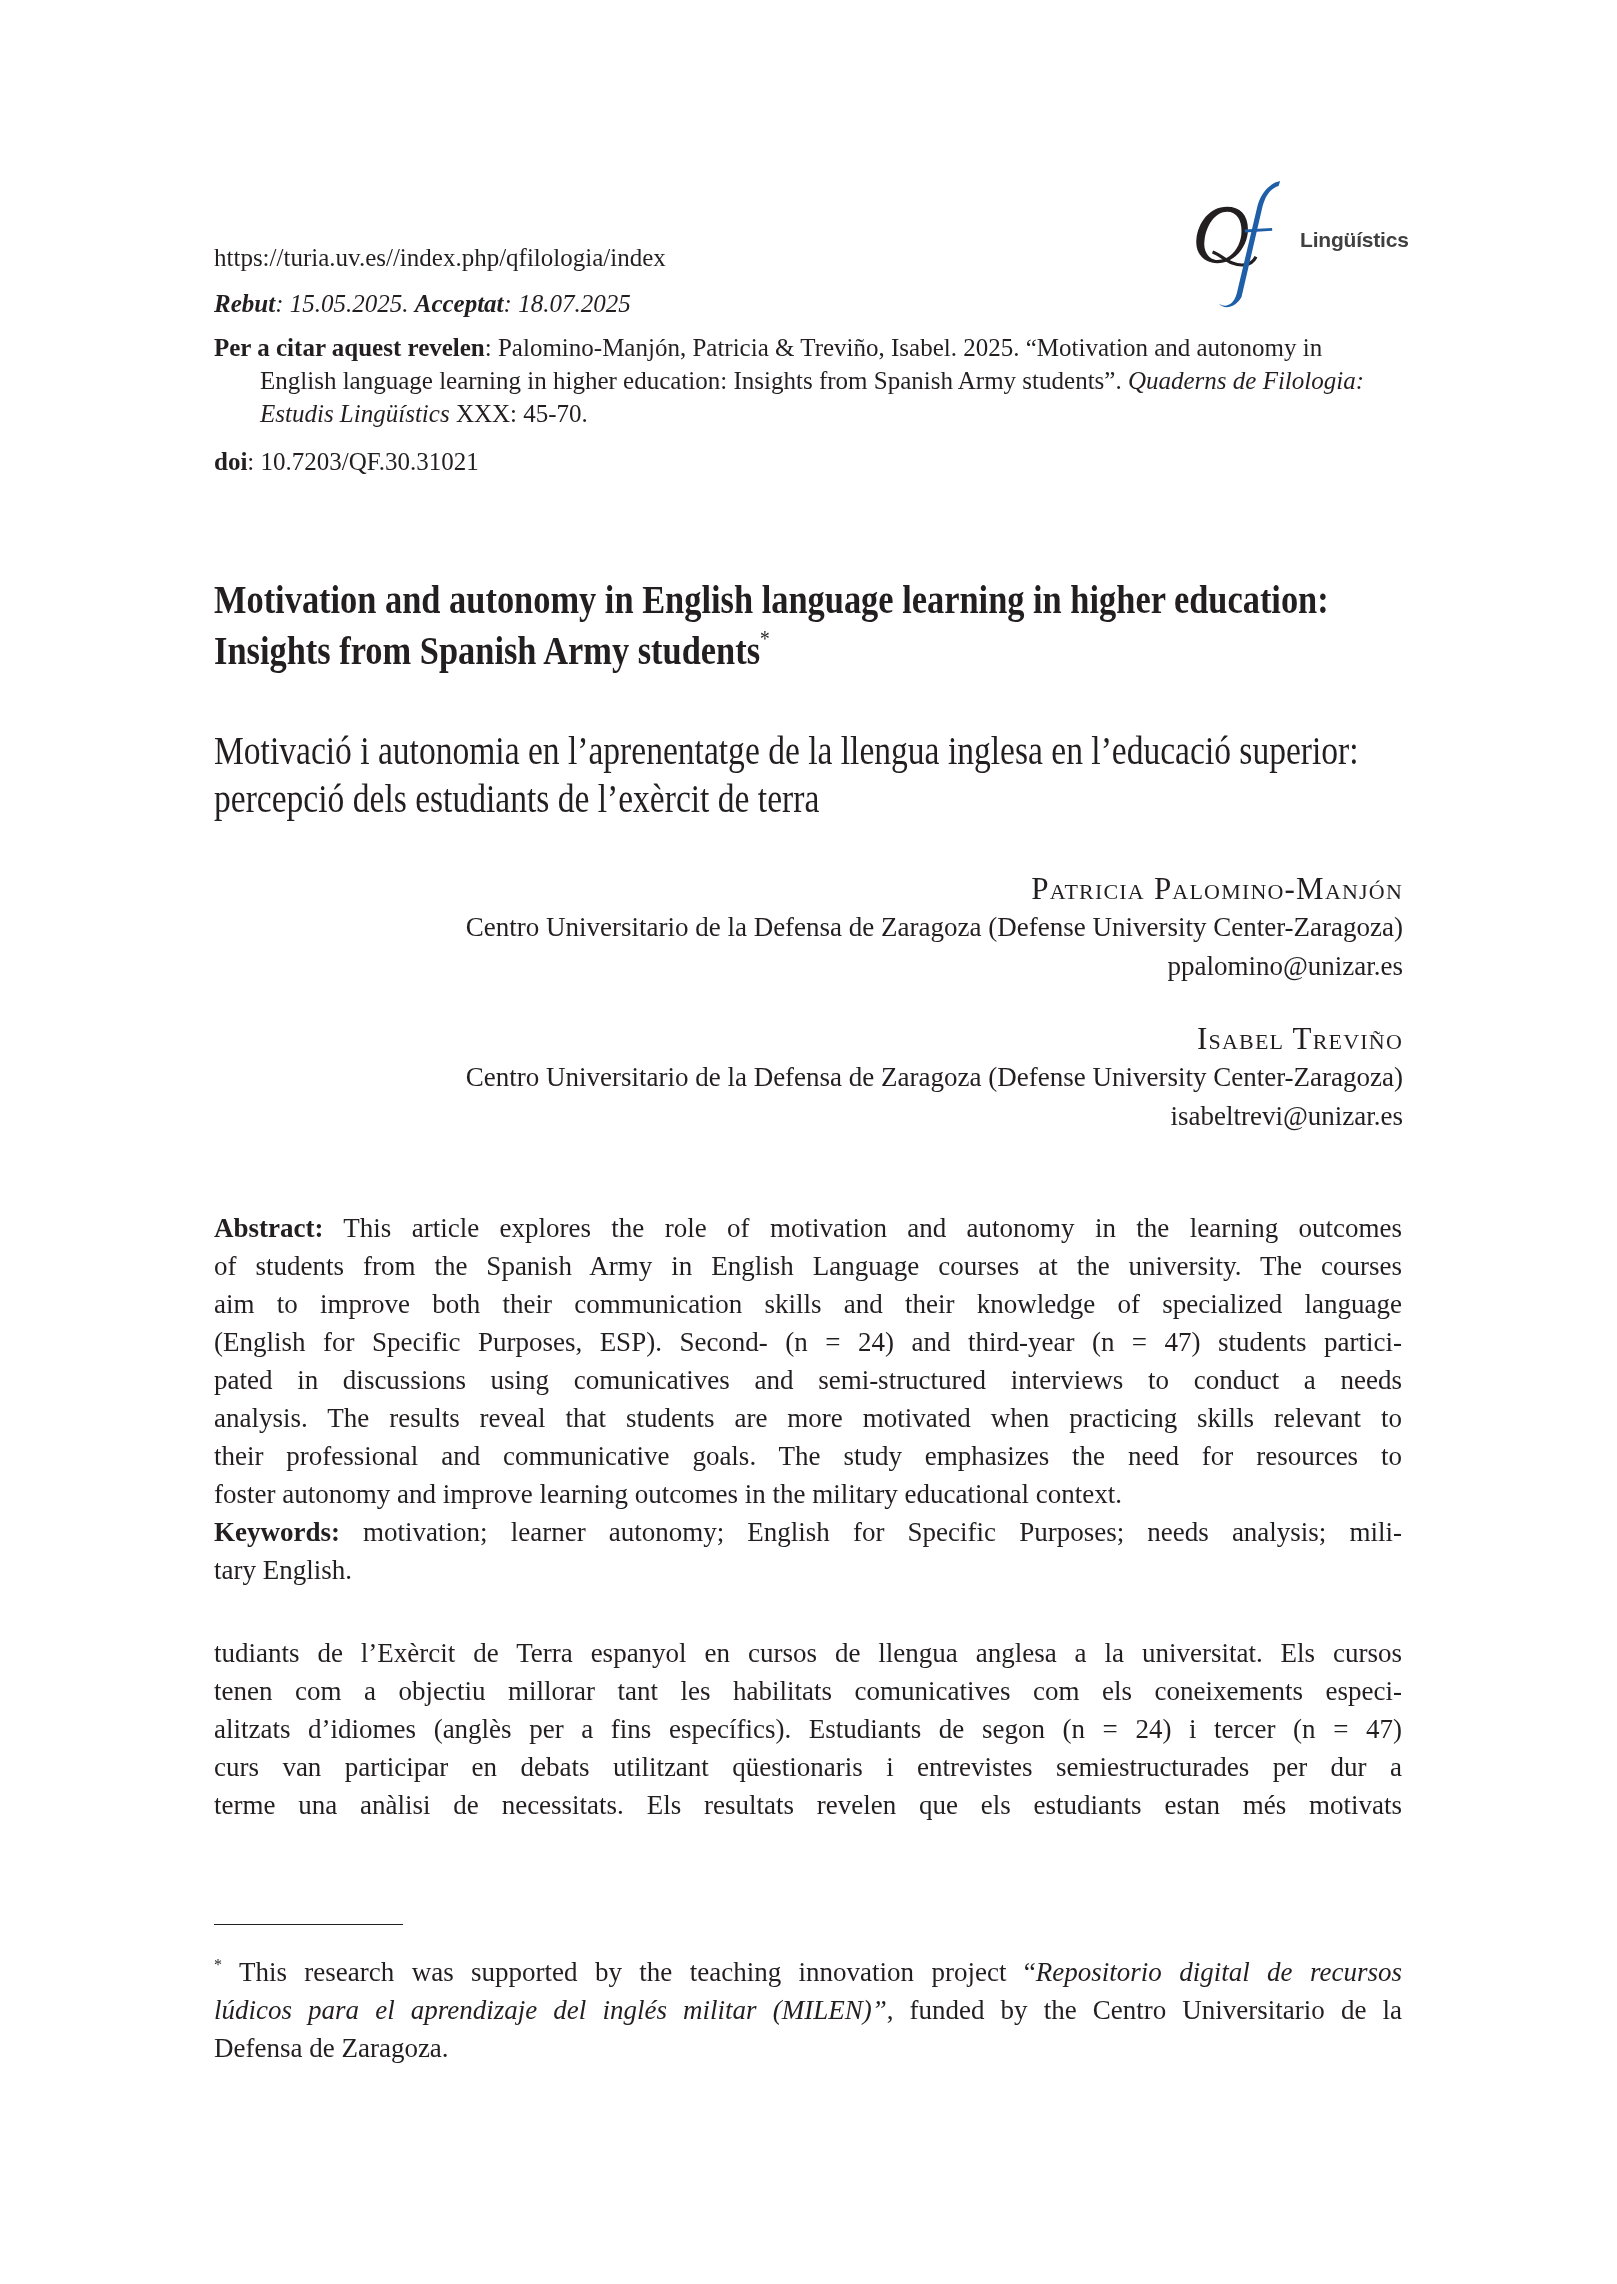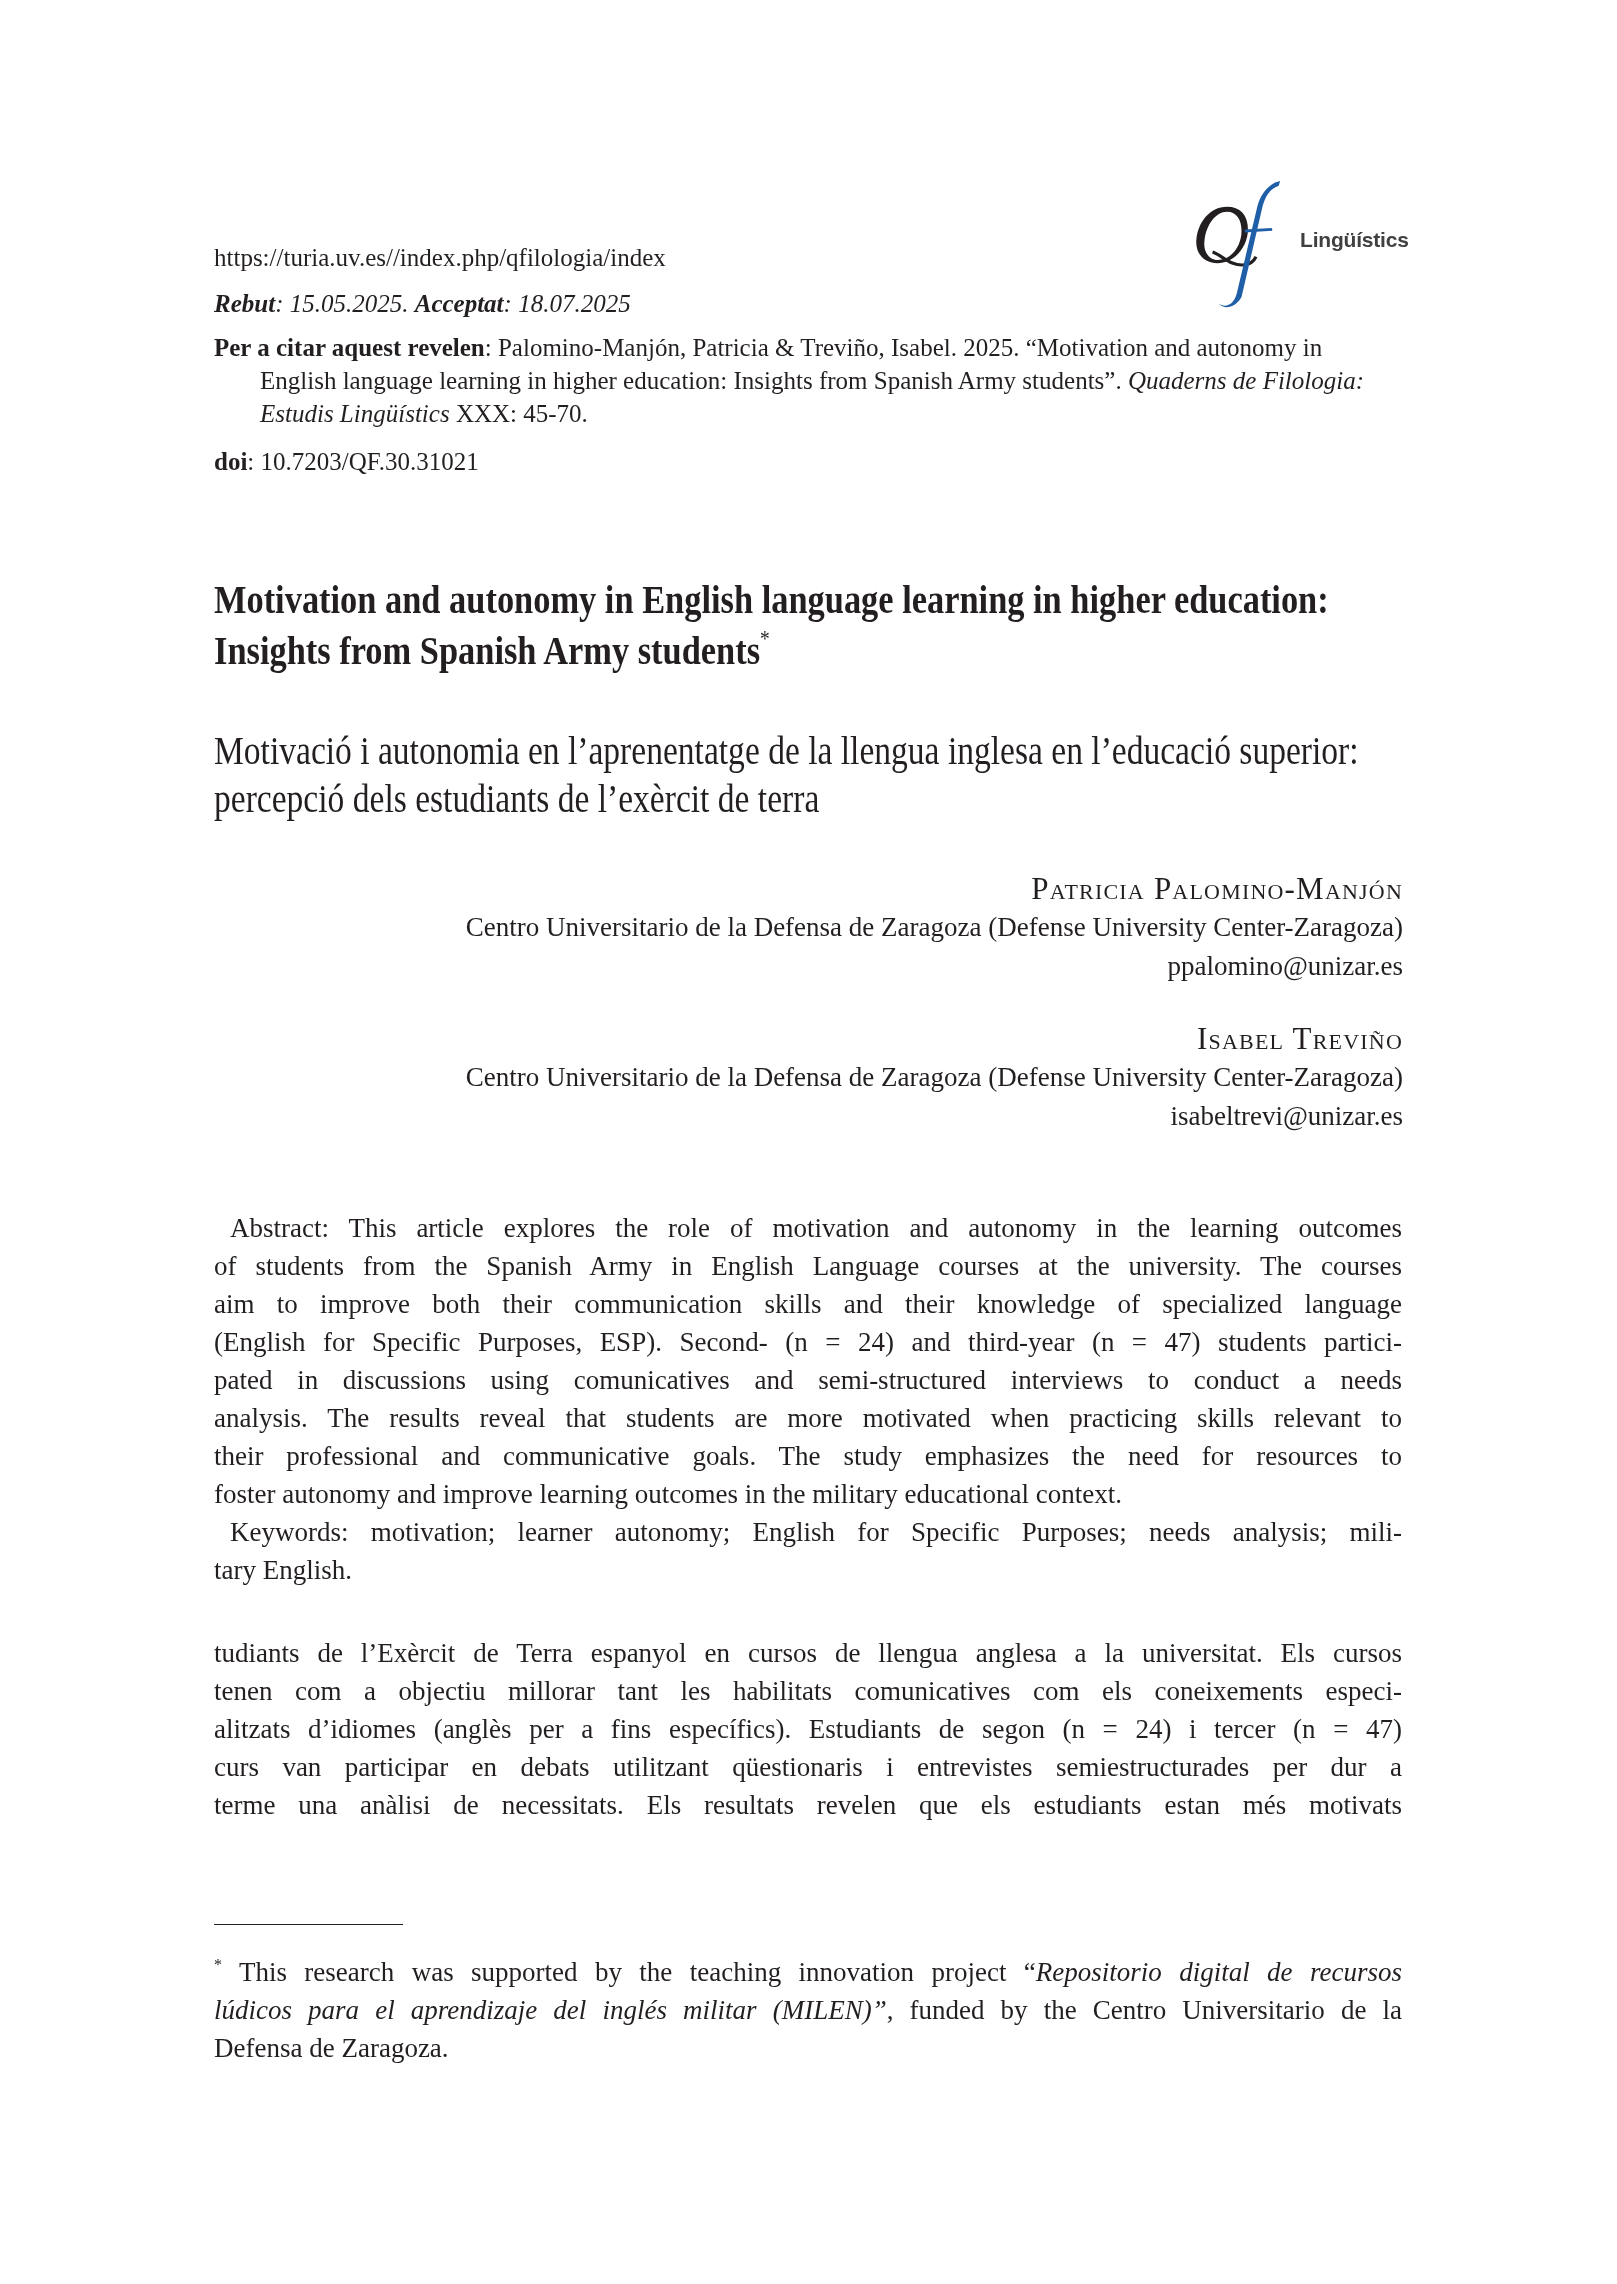--- a/index.html
+++ b/index.html
@@ -18,21 +18,21 @@
   .logo { left: 1177px; top: 165px; width: 242px; height: 153px; }
   .logo-text { position: absolute; left: 123px; top: 63px; font-family: "Liberation Sans", "DejaVu Sans", sans-serif; font-size: 21px; font-weight: bold; color: #404040; letter-spacing: -0.2px; }
   .title { left: 214px; top: 574px; width: 1193px; font-size: 40px; line-height: 51px; font-weight: bold; transform: scaleX(0.86); transform-origin: left top; width: 1386px; }
   .title sup { font-size: 22.6px; font-weight: normal; vertical-align: 17.7px; line-height: 0; }
   .subtitle { left: 214px; top: 727px; width: 1386px; font-size: 39px; line-height: 48px; transform: scaleX(0.86); transform-origin: left top; }
   .author { right: 215px; text-align: right; font-size: 27px; line-height: 39px; }
   .author .name { font-variant: small-caps; letter-spacing: 1.2px; font-size: 31px; text-align: right; }
   .a1 { top: 869px; }
   .a2 { top: 1019px; }
   .para { left: 214px; width: 1188px; font-size: 27px; line-height: 38px; text-align: justify; hyphens: manual; }
-  .para b { font-weight: normal; margin-left: 16px; }
+  .para b { font-weight: bold; }
   .abstract { top: 1209px; }
   .resum { top: 1634px; }
   .fn-rule { left: 214px; top: 1924px; width: 189px; height: 0; border-top: 1.6px solid #231f20; }
   .footnote { left: 214px; top: 1936px; width: 1188px; font-size: 27px; line-height: 38px; text-align: justify; margin-top: 17px; }
   .footnote sup { font-size: 16px; vertical-align: 11.3px; line-height: 0; }
   .line { display: block; text-align: justify; text-align-last: justify; white-space: nowrap; }
   .line.last { text-align-last: left; }
 </style>
 </head>
 <body>

